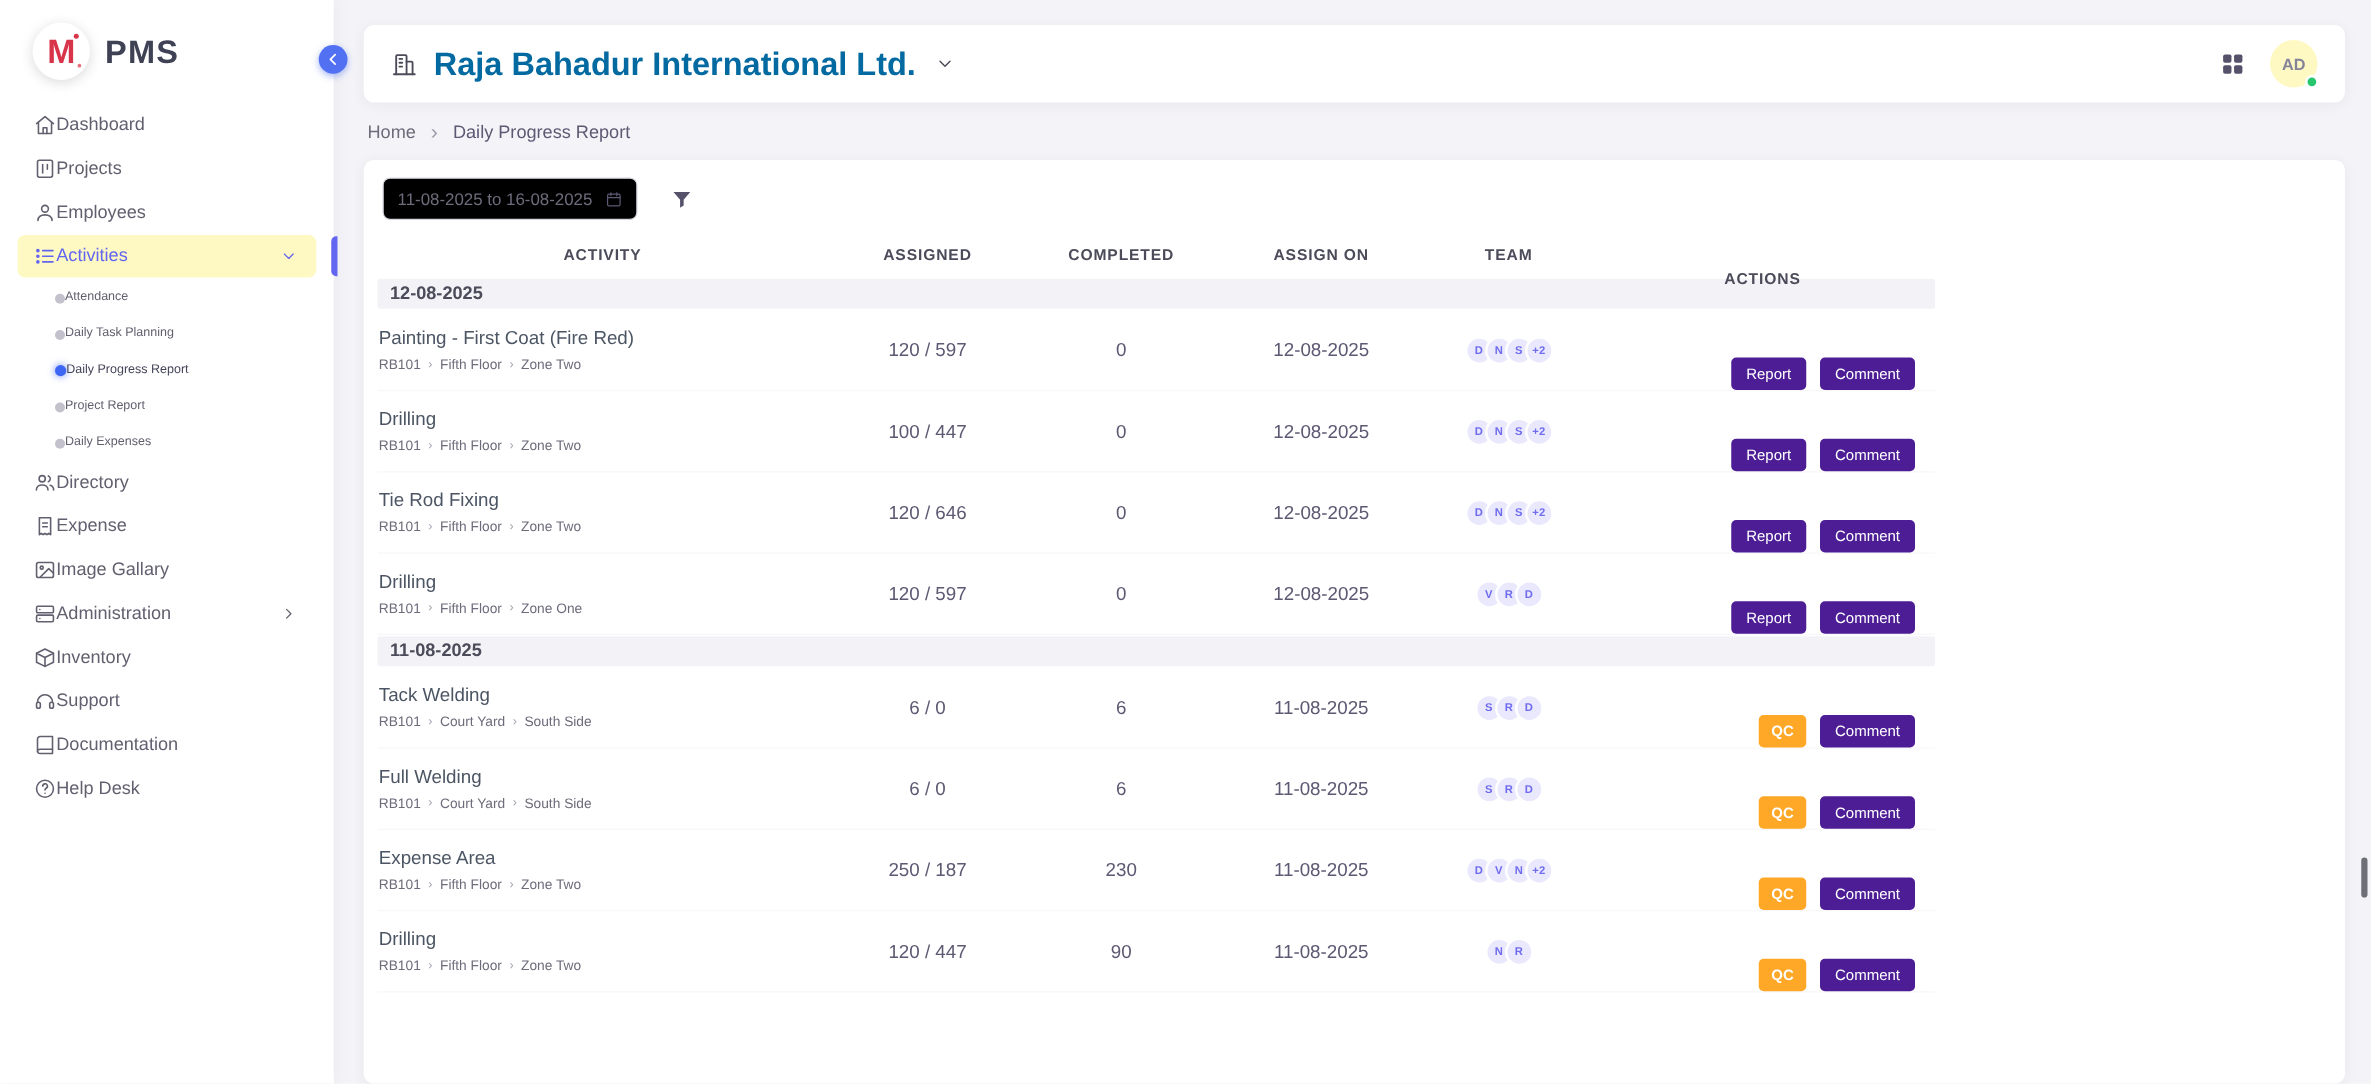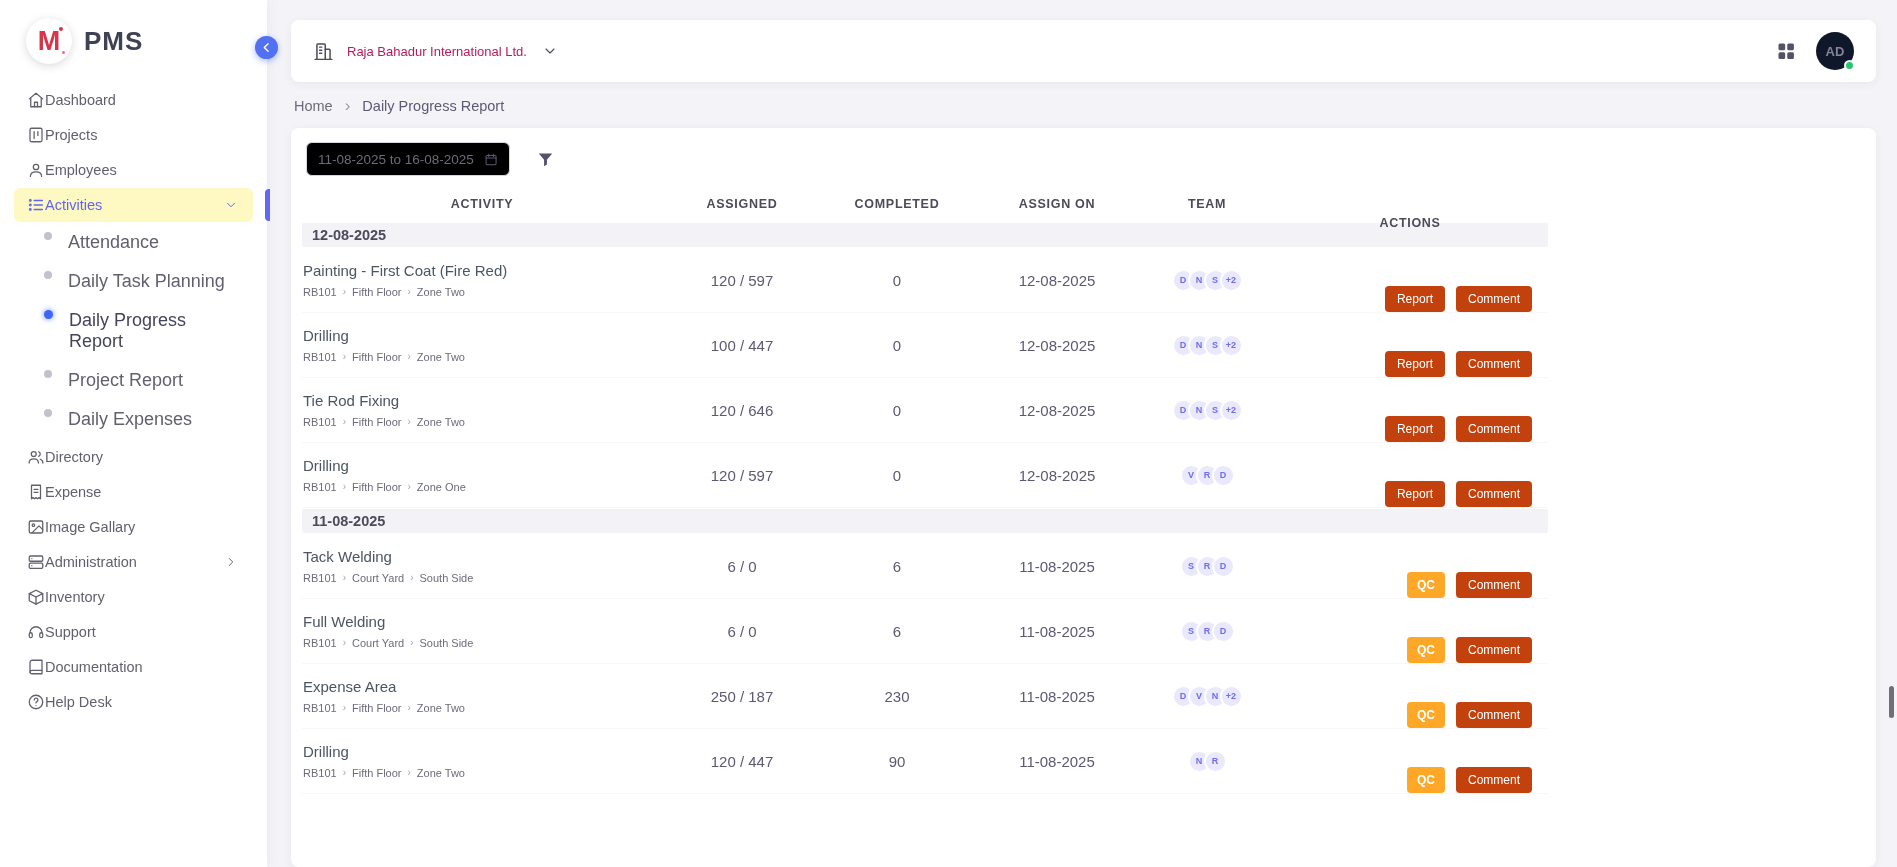--- a/index.html
+++ b/index.html
@@ -36,22 +36,22 @@
   }
   .nav-item .icon { width: 18px; height: 18px; flex: 0 0 18px; color: #625F6E; }
   .nav-item .nav-chevron { margin-left: auto; width: 14px; height: 14px; color: #625F6E; }
   .nav-item.active-parent { background: #fef9c3; color: #6164F1; }
   .nav-item.active-parent .icon, .nav-item.active-parent .nav-chevron { color: #6164F1; }
   .nav-item.active-parent::after {
     content: ""; position: absolute; right: -17px; top: 1px; bottom: 1px;
     width: 5px; background: #6366F1; border-radius: 4px 0 0 4px;
   }
   .sub-item {
-    display: flex; align-items: flex-start; gap: 16px;
-    padding: 9px 13px 9px 30px; font-size: 18px; color: #625F6E; cursor: pointer;
+    display: flex; align-items: flex-end; 
+    padding: 9px 13px 9px 30px; font-size: 10px; color: #625F6E; cursor: pointer;
   }
   .bullet { width: 8px; height: 8px; border-radius: 50%; background: #C2C1CC; flex: 0 0 8px; }
   .sub-item.active { color: #45455A; font-weight: 500; }
   .sub-item.active .bullet {
     width: 9px; height: 9px; flex-basis: 9px; background: #3E66F4;
     box-shadow: 0 0 5px 1px rgba(62,102,244,.5);
   }
 
   .collapse-btn {
     position: absolute; left: 255px; top: 36px; width: 23px; height: 23px;
@@ -63,26 +63,26 @@
 
   
   .main { flex: 1; display: flex; flex-direction: column; padding: 20px 21px 0 24px; overflow: hidden; }
   .topbar {
     background: #fff; border-radius: 8px; height: 62px; flex: 0 0 62px;
     display: flex; align-items: center; justify-content: space-between;
     padding: 0 22px; box-shadow: 0 2px 10px rgba(34,41,47,.06);
   }
   .company { display: flex; align-items: center; gap: 13px; cursor: pointer; }
   .company .icon { width: 21px; height: 21px; color: #4B4B5A; }
-  .company-name { font-size: 13px; font-weight: 400; color: #be185d; }
+  .company-name { font-size: 26px; font-weight: 700; color: #0369a1; }
   .company .chev { width: 16px; height: 16px; margin-left: 2px; }
   .topbar-right { display: flex; align-items: center; gap: 20px; }
   .apps-icon { width: 20px; height: 20px; color: #55516B; cursor: pointer; }
   .avatar {
-    width: 38px; height: 38px; border-radius: 50%; background: #0f172a;
+    width: 38px; height: 38px; border-radius: 50%; background: #fef9c3;
     color: #85839A; font-weight: 700; font-size: 13px;
     display: flex; align-items: center; justify-content: center; position: relative; cursor: pointer;
   }
   .status-dot {
     position: absolute; bottom: -1px; right: -1px; width: 11px; height: 11px;
     border-radius: 50%; background: #28C76F; border: 2px solid #fff;
   }
 
   .breadcrumb { display: flex; align-items: center; gap: 12px; padding: 15px 3px 14px; font-size: 14.5px; flex: 0 0 auto; }
   .bc-link { color: #6E6B7B; cursor: pointer; }
@@ -135,21 +135,21 @@
     display: flex; align-items: center; justify-content: center;
     font-size: 9px; font-weight: 700;
   }
   .chip:first-child { margin-left: 0; }
 
   .cell.c-actions { justify-content: flex-end; gap: 11px; padding-right: 16px; }
   .btn {
     border: none; border-radius: 4px; color: #fff; cursor: pointer;
     font-family: inherit; font-size: 12px; font-weight: 500; padding: 7px 12px; line-height: 1;
   }
-  .btn-primary { background: #c2410c; }
+  .btn-primary { background: #4c1d95; }
   .btn-qc { background: #FFA726; font-weight: 700; padding: 7px 10px; }
 
   .scroll-thumb {
     position: absolute; right: 3px; top: 686px; width: 5px; height: 32px;
     background: #6F6F78; border-radius: 3px; z-index: 9;
   }
 
   .icon svg { width: 100%; height: 100%; display: block; }
   .icon { display: inline-block; }
 </style>

